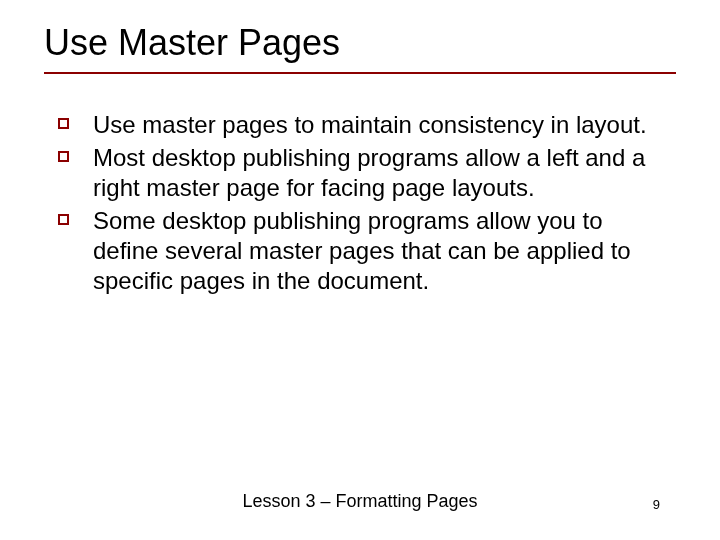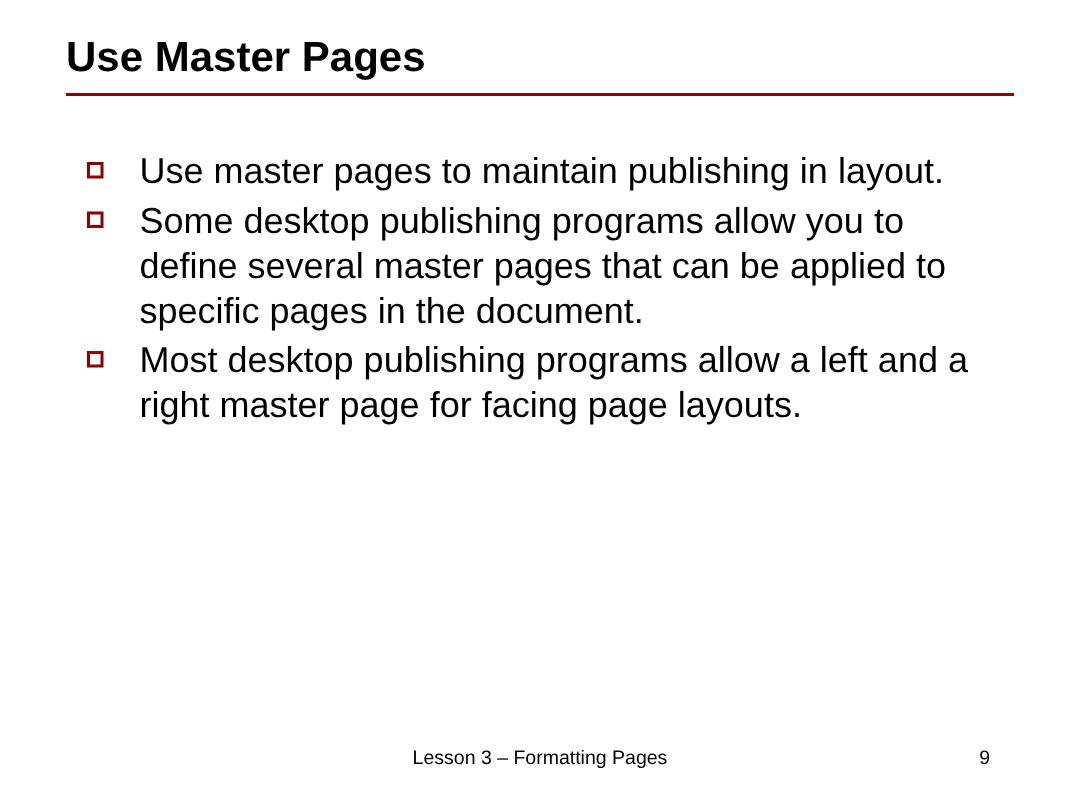--- a/index.html
+++ b/index.html
@@ -1,44 +1,44 @@
 <!DOCTYPE html>
 <html><head>
 <meta charset="utf-8">
 <style>
   * { box-sizing: border-box; margin: 0; padding: 0; }
   html, body { width: 720px; height: 540px; background: #fff; font-family: Arial, Helvetica, sans-serif; color: #000; }
   .slide { width: 720px; height: 540px; position: relative; padding: 22px 44px 0 44px; }
-  .title { font-size: 28px; font-weight: 700; margin-bottom: 8px; }
+  .title { font-size: 36px; font-weight: 400; margin-bottom: 8px; }
   .rule { border: none; border-top: 2.5px solid #8b0000; margin: 0 0 36px 0; }
   .body { padding: 0 14px 0 14px; }
   ul.bullets { list-style: none; }
   ul.bullets li { display: flex; align-items: flex-start; margin-bottom: 3px; }
   .marker { width: 11px; height: 11px; border: 2px solid #8b0000; margin-top: 8px; margin-right: 24px; flex: 0 0 auto; }
   .bullet-text { font-size: 24px; line-height: 1.25; }
-  .footer { position: absolute; bottom: 28px; left: 0; width: 720px; display: flex; justify-content: center; font-size: 13px; color: #000; }
+  .footer { position: absolute; bottom: 28px; left: 0; width: 720px; display: flex; justify-content: center; font-size: 18px; color: #000; }
   .page-num { position: absolute; bottom: 28px; right: 60px; font-size: 13px; color: #000; }
 </style>
 </head>
 <body>
 
 <div class="slide">
   <h1 class="title">Use Master Pages</h1>
   <hr class="rule">
   <div class="body">
     <ul class="bullets">
       <li>
         <span class="marker"></span>
-        <span class="bullet-text">Use master pages to maintain publishing in layout.</span>
+        <span class="bullet-text">Use master pages to maintain consistency in layout.</span>
+      </li>
+      <li>
+        <span class="marker"></span>
+        <span class="bullet-text">Most desktop publishing programs allow a left and a right master page for facing page layouts.</span>
       </li>
       <li>
         <span class="marker"></span>
         <span class="bullet-text">Some desktop publishing programs allow you to define several master pages that can be applied to specific pages in the document.</span>
-      </li>
-      <li>
-        <span class="marker"></span>
-        <span class="bullet-text">Most desktop publishing programs allow a left and a right master page for facing page layouts.</span>
       </li>
     </ul>
   </div>
   <div class="footer">Lesson 3 – Formatting Pages</div>
   <div class="page-num">9</div>
 </div>
 
 </body></html>

